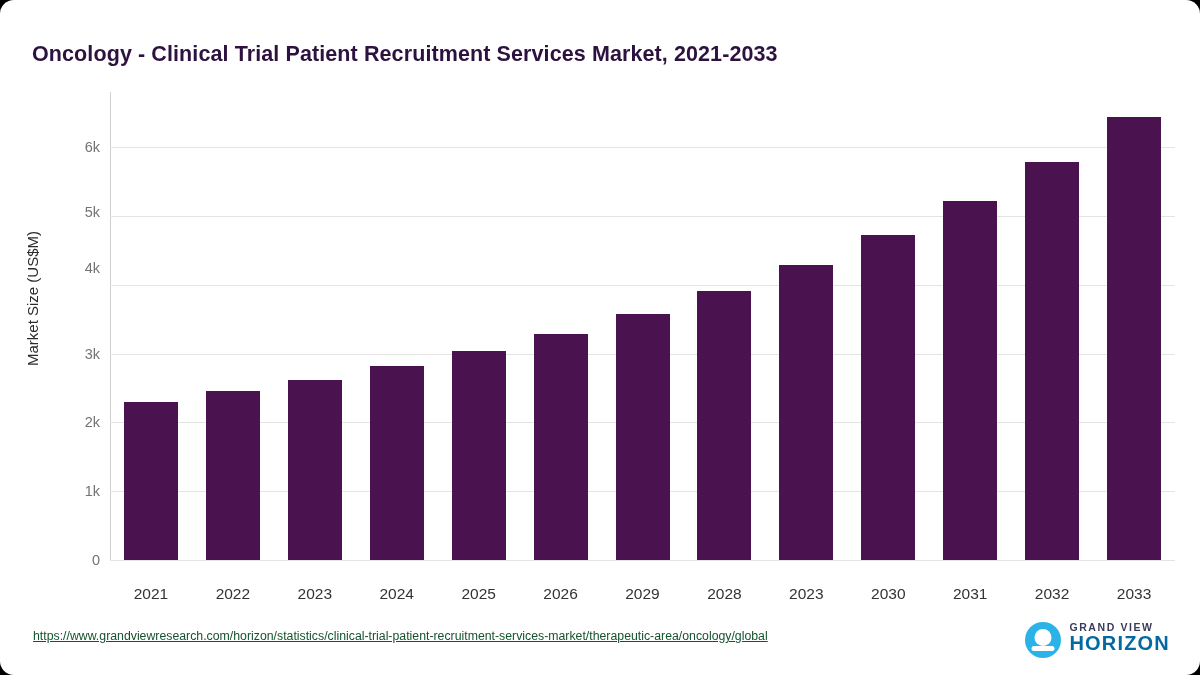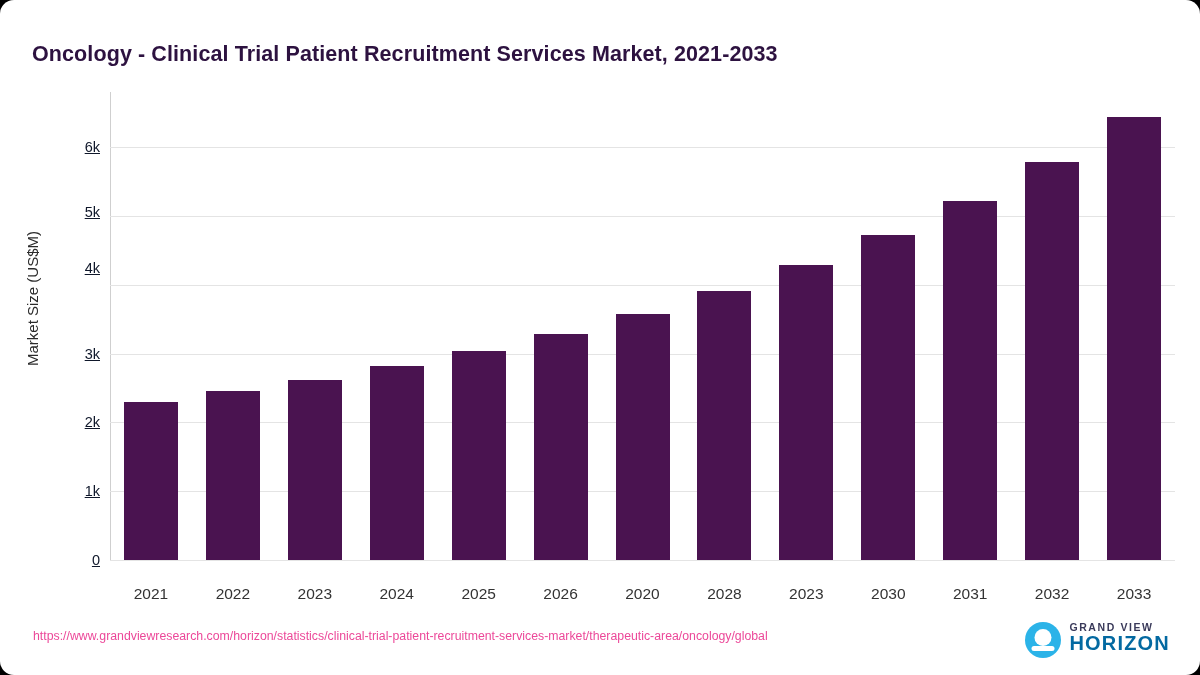--- a/index.html
+++ b/index.html
@@ -61,24 +61,23 @@
     top: 92px;
     width: 1px;
     height: 469px;
     background: #cfcfcf;
   }
   .y-tick-label {
     position: absolute;
     right: 0;
     transform: translateY(-50%);
     font-size: 14.5px;
-    color: #0f172a;
+    color: #737373;
     text-align: right;
     white-space: nowrap;
-    text-decoration: underline;
   }
   #y-tick-wrap {
     position: absolute;
     left: 60px;
     top: 92px;
     width: 40px;
     height: 469px;
   }
   #y-axis-title {
     position: absolute;
@@ -105,22 +104,23 @@
     white-space: nowrap;
     margin-top: 11px;
   }
   #source-url {
     position: absolute;
     left: 33px;
     top: 628px;
     width: 880px;
     font-size: 12.3px;
     line-height: 17px;
-    color: #ec4899;
+    color: #14532d;
     word-break: break-all;
+    text-decoration: underline;
   }
   #logo {
     position: absolute;
     right: 30px;
     top: 622px;
     display: flex;
     align-items: flex-start;
     gap: 8px;
   }
   #logo-mark {
@@ -224,20 +224,20 @@
       <div id="logo-bottom">HORIZON</div>
     </div>
   </div>
 
 <div class="x-tick-label" style="left: 100.962px; width: 100px;">2021</div>
     <div class="x-tick-label" style="left: 182.885px; width: 100px;">2022</div>
     <div class="x-tick-label" style="left: 264.808px; width: 100px;">2023</div>
     <div class="x-tick-label" style="left: 346.731px; width: 100px;">2024</div>
     <div class="x-tick-label" style="left: 428.654px; width: 100px;">2025</div>
     <div class="x-tick-label" style="left: 510.577px; width: 100px;">2026</div>
-    <div class="x-tick-label" style="left: 592.5px; width: 100px;">2020</div>
+    <div class="x-tick-label" style="left: 592.5px; width: 100px;">2029</div>
     <div class="x-tick-label" style="left: 674.423px; width: 100px;">2028</div>
     <div class="x-tick-label" style="left: 756.346px; width: 100px;">2023</div>
     <div class="x-tick-label" style="left: 838.269px; width: 100px;">2030</div>
     <div class="x-tick-label" style="left: 920.192px; width: 100px;">2031</div>
     <div class="x-tick-label" style="left: 1002.12px; width: 100px;">2032</div>
     <div class="x-tick-label" style="left: 1084.04px; width: 100px;">2033</div>
   </div>
 
 </body></html>

